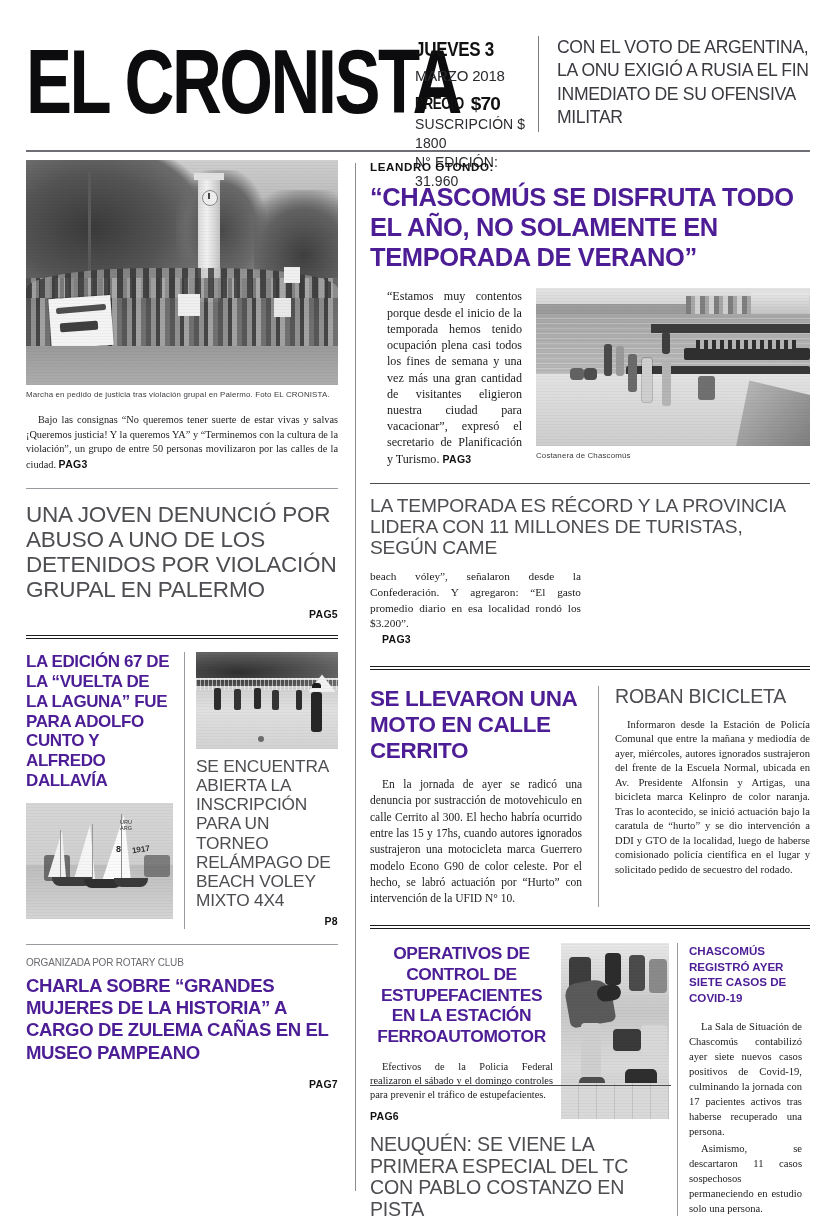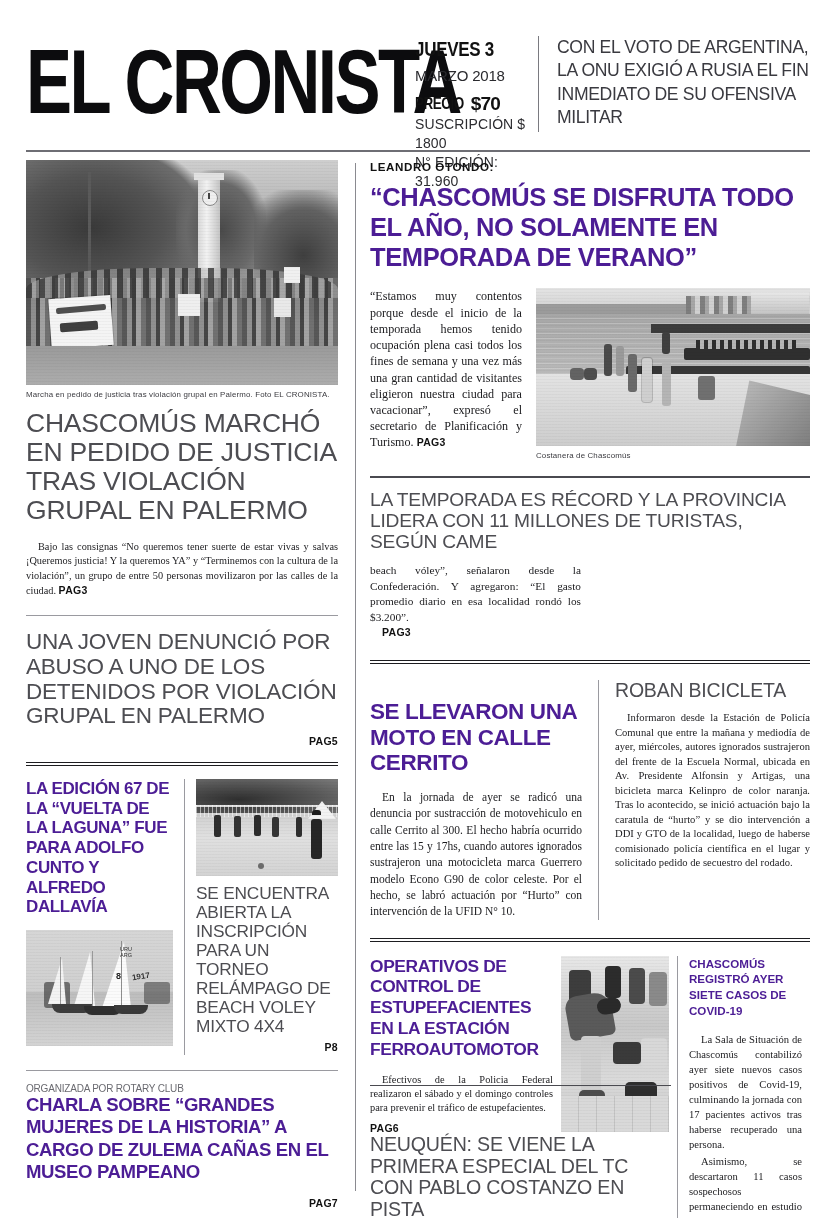--- a/index.html
+++ b/index.html
@@ -146,21 +146,20 @@
 
       <div style="position:absolute;left:152px;top:134px;width:22px;height:22px;background:#efefef;"></div>
       <div style="position:absolute;left:248px;top:138px;width:17px;height:19px;background:#e9e9e9;"></div>
       <div style="position:absolute;left:258px;top:107px;width:16px;height:16px;background:#f0f0f0;"></div>
 
       <div style="position:absolute;left:0;top:186px;width:312px;height:39px;background:linear-gradient(180deg,#9a9a9a,#adadad);"></div>
       <div class="grain"></div>
     </div>
     <div class="cap">Marcha en pedido de justicia tras violación grupal en Palermo. Foto EL CRONISTA.</div>
 
-    <h1 class="hl-light" style="font-size:26.5px;margin-top:10px;">CHASCOMÚS MARCHÓ EN PEDIDO DE JUSTICIA TRAS VIOLACIÓN GRUPAL EN PALERMO</h1>
 
     <p class="body-serif" style="margin-top:14px;font-size:10.3px;line-height:1.42;">
       <span class="ind"></span><span>Bajo las consignas “No queremos tener suerte de estar vivas y salvas ¡Queremos justicia! Y la queremos YA” y “Terminemos con la cultura de la violación”, un grupo de entre 50 personas movilizaron por las calles de la ciudad.</span>
       <span class="pag">PAG3</span>
     </p>
 
     <div class="rule" style="position:relative;margin-top:16px;width:312px;height:1px;background:#9a9aa0;"></div>
 
     <h2 class="hl-light" style="font-size:22.5px;margin-top:14px;">UNA JOVEN DENUNCIÓ POR ABUSO A UNO DE LOS DETENIDOS POR VIOLACIÓN GRUPAL EN PALERMO</h2>
     <div style="text-align:right;margin-top:2px;">
@@ -219,34 +218,34 @@
         <div style="text-align:right;margin-top:1px;">
           <span class="pag">P8</span>
         </div>
       </div>
     </div>
 
     <div class="rule" style="position:relative;margin-top:15px;width:312px;height:1px;background:#9a9aa0;"></div>
 
     <div style="margin-top:12px;">
       <div class="hl-light" style="font-size:10px;color:#6a6a70;">ORGANIZADA POR ROTARY CLUB</div>
-      <h3 class="hl-black" style="font-size:18.6px;margin-top:0;line-height:1.2;">CHARLA SOBRE “GRANDES MUJERES DE LA HISTORIA” A CARGO DE ZULEMA CAÑAS EN EL MUSEO PAMPEANO</h3>
+      <h3 class="hl-black" style="font-size:18.6px;margin-top:7px;line-height:1.2;">CHARLA SOBRE “GRANDES MUJERES DE LA HISTORIA” A CARGO DE ZULEMA CAÑAS EN EL MUSEO PAMPEANO</h3>
       <div style="text-align:right;margin-top:10px;">
         <span class="pag">PAG7</span>
       </div>
     </div>
   </div>
 
   <div class="col-right">
 
     <div class="kicker">LEANDRO OTONDO:</div>
     <h1 class="hl-black" style="font-size:25.5px;margin-top:10px;line-height:1.17;">“CHASCOMÚS SE DISFRUTA TODO EL AÑO, NO SOLAMENTE EN TEMPORADA DE VERANO”</h1>
 
     <div style="display:flex;gap:14px;margin-top:16px;">
-      <div style="width:152px;">
+      <div style="width:152px;margin-left:17px;">
         <p class="body-serif" style="font-size:12.1px;line-height:1.34;">
           <span>“Estamos muy contentos porque desde el inicio de la temporada hemos tenido ocupación plena casi todos los fines de semana y una vez más una gran cantidad de visitantes eligieron nuestra ciudad para vacacionar”, expresó el secretario de Planificación y Turismo.</span>
           <span class="pag">PAG3</span>
         </p>
       </div>
       <div style="width:274px;">
 
         <div class="photo" style="width:274px;height:158px;background:linear-gradient(180deg,#d2d2d2 0%,#c6c6c6 18%,#9f9f9f 22%,#b0b0b0 52%,#d8d8d8 60%,#cfcfcf 100%);">
           <div style="position:absolute;left:0;top:0;width:274px;height:26px;background:linear-gradient(180deg,#e4e4e4,#cfcfcf);"></div>
           <div style="position:absolute;left:0;top:16px;width:150px;height:10px;background:#8d8d8d;opacity:.8;"></div>
@@ -290,40 +289,40 @@
       <p class="body-serif" style="width:211px;font-size:11.3px;line-height:1.38;">
         <span>beach vóley”, señalaron desde la Confederación. Y agregaron: “El gasto promedio diario en esa localidad rondó los $3.200”.</span><br>
         <span class="pag" style="margin-left:12px;">PAG3</span>
       </p>
     </div>
 
     <div class="dblrule" style="position:relative;margin-top:19px;width:440px;height:4px;"></div>
 
     <div style="display:flex;margin-top:16px;">
       <div style="width:228px;padding-right:16px;box-sizing:border-box;">
-        <h3 class="hl-black" style="font-size:22.5px;line-height:1.14;margin-top:19px;">SE LLEVARON UNA MOTO EN CALLE CERRITO</h3>
+        <h3 class="hl-black" style="font-size:22.5px;line-height:1.14;">SE LLEVARON UNA MOTO EN CALLE CERRITO</h3>
         <p class="body-serif" style="margin-top:13px;font-size:11.5px;line-height:1.42;">
           <span class="ind"></span><span>En la jornada de ayer se radicó una denuncia por sustracción de motovehiculo en calle Cerrito al 300. El hecho habría ocurrido entre las 15 y 17hs, cuando autores ignorados sustrajeron una motocicleta marca Guerrero modelo Econo G90 de color celeste. Por el hecho, se labró actuación por “Hurto” con intervención de la UFID N° 10.</span>
         </p>
       </div>
       <div style="width:1px;background:#9a9aa0;"></div>
       <div style="width:211px;padding-left:16px;box-sizing:border-box;">
         <h3 class="hl-light" style="font-size:19.5px;">ROBAN BICICLETA</h3>
         <p class="body-serif" style="margin-top:10px;font-size:10.6px;line-height:1.37;">
           <span class="ind"></span><span>Informaron desde la Estación de Policía Comunal que entre la mañana y mediodía de ayer, miércoles, autores ignorados sustrajeron del frente de  la Escuela Normal, ubicada en Av. Presidente Alfonsin y Artigas, una bicicleta marca Kelinpro de color naranja. Tras lo acontecido, se inició actuación bajo la caratula de “hurto” y se dio intervención a DDI y GTO de la localidad, luego de haberse comisionado policía científica en el lugar y solicitado pedido de secuestro del rodado.</span>
         </p>
       </div>
     </div>
 
     <div class="dblrule" style="position:relative;margin-top:18px;width:440px;height:4px;"></div>
 
     <div style="display:flex;margin-top:14px;">
 
       <div style="width:183px;">
-        <h3 class="hl-black" style="font-size:17.4px;line-height:1.2;">OPERATIVOS DE CONTROL DE ESTUPEFACIENTES EN LA ESTACIÓN FERROAUTOMOTOR</h3>
+        <h3 class="hl-black" style="font-size:17.4px;line-height:1.2;text-align:center;">OPERATIVOS DE CONTROL DE ESTUPEFACIENTES EN LA ESTACIÓN FERROAUTOMOTOR</h3>
         <p class="body-serif" style="margin-top:13px;font-size:10.4px;line-height:1.36;">
           <span class="ind"></span><span>Efectivos de la Policia Federal realizaron el sábado y el domingo controles para prevenir el tráfico de estupefacientes.</span>
         </p>
         <div style="margin-top:3px;">
           <span class="pag">PAG6</span>
         </div>
       </div>
 
       <div class="photo" style="width:108px;height:176px;margin-left:8px;background:linear-gradient(180deg,#dcdcdc 0%,#c8c8c8 40%,#dadada 70%,#c4c4c4 100%);">
         <div style="position:absolute;left:0;top:0;width:108px;height:52px;background:linear-gradient(180deg,#e8e8e8,#cfcfcf);"></div>

